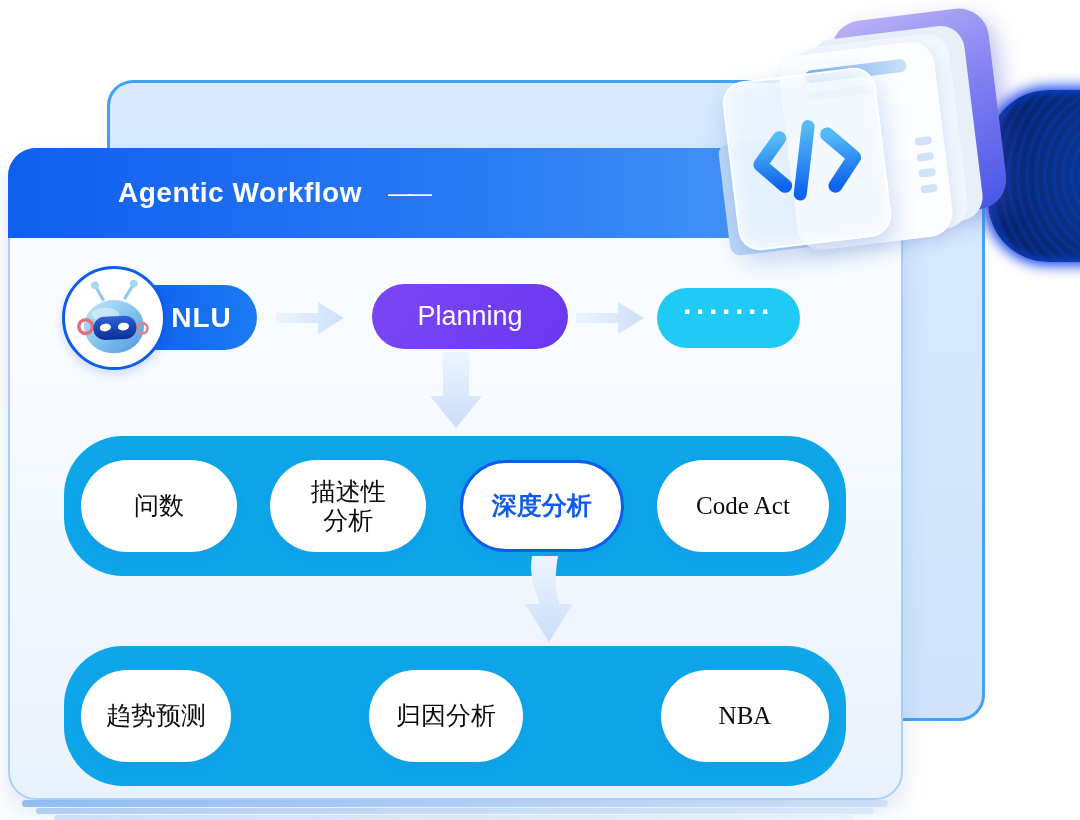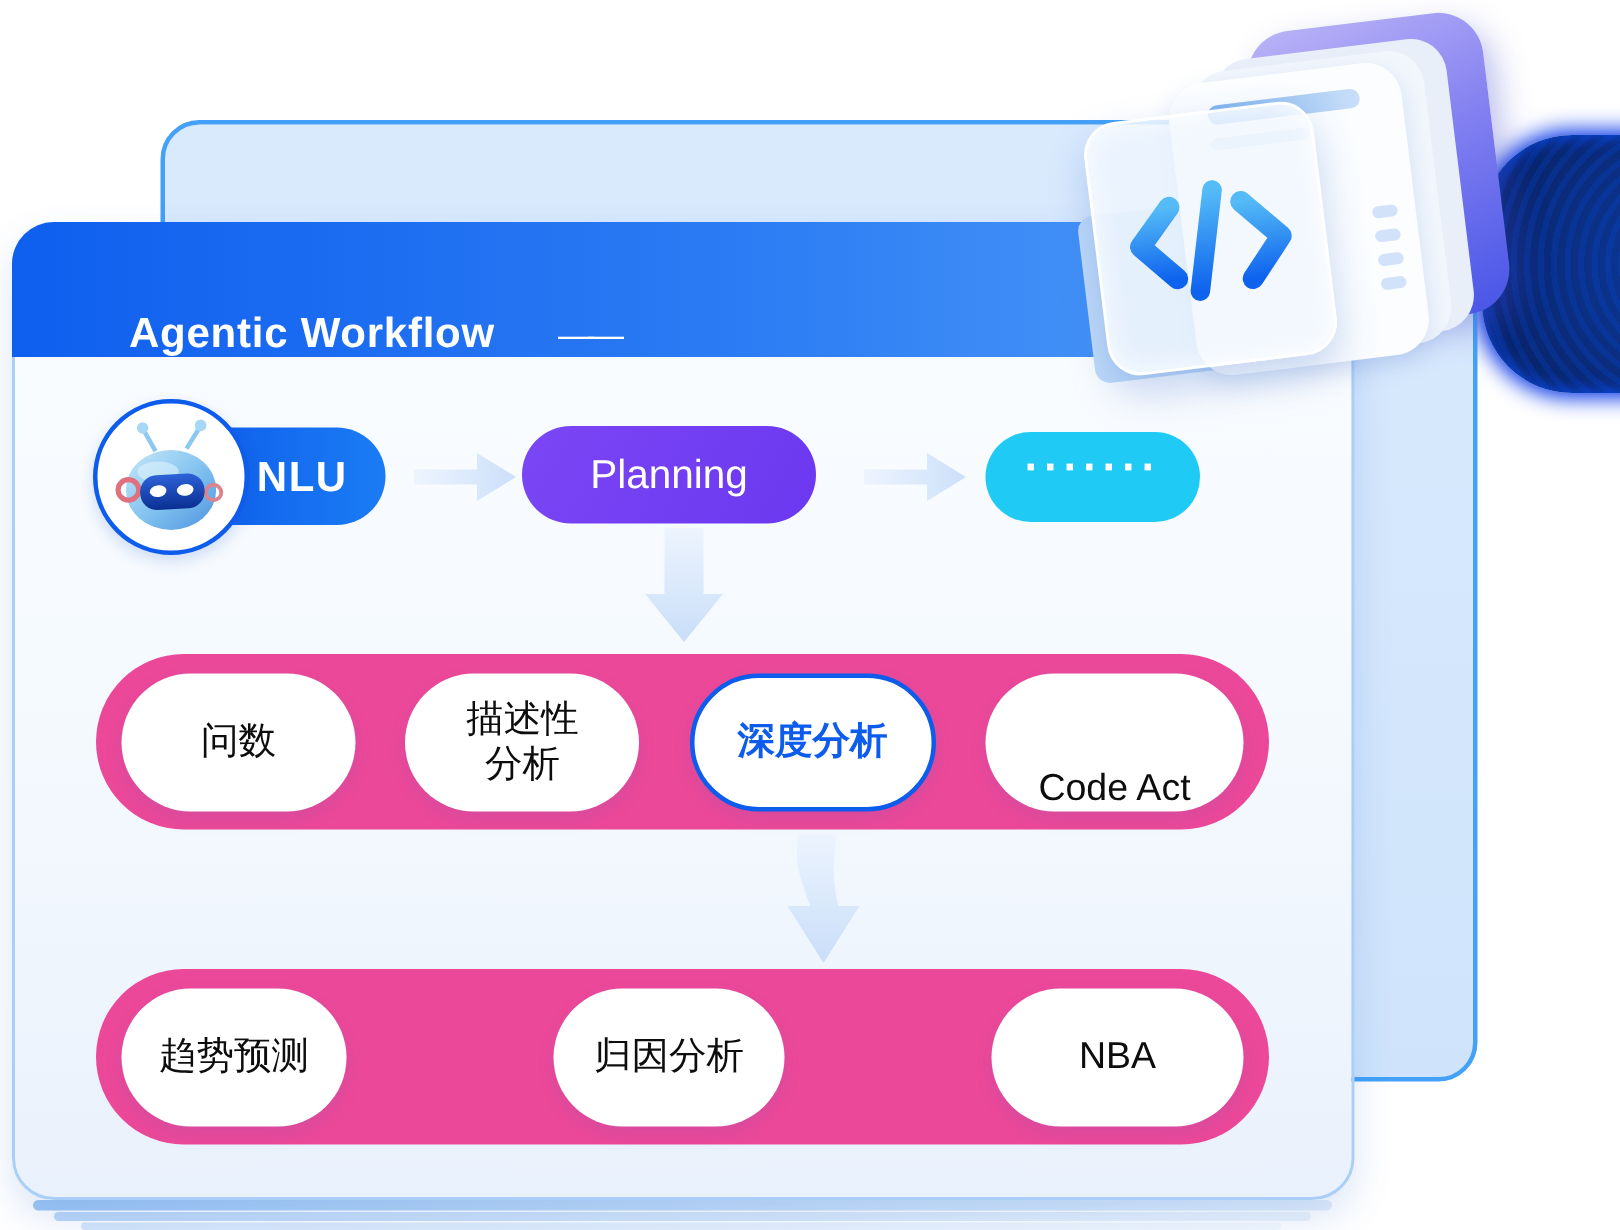--- a/index.html
+++ b/index.html
@@ -30,21 +30,21 @@
     position:absolute; left:8px; top:148px; width:895px; height:652px;
     border-radius:28px; z-index:2;
     background:linear-gradient(180deg,#FBFDFF 0%,#F4F9FE 55%,#E9F1FC 100%);
     border:2px solid #A9CFF9;
     box-shadow:0 12px 26px rgba(40,100,200,0.16);
   }
   .main-header {
     position:absolute; left:-2px; top:-2px; width:897px; height:90px;
     border-radius:28px 28px 0 0;
     background:linear-gradient(90deg,#0F5FEF 0%,#2C7CF4 55%,#52A0F8 100%);
-    display:flex; align-items:flex-end; padding-left:78px; gap:42px;
+    display:flex; align-items:center; padding-left:110px; gap:26px;
   }
   .hdr-title { color:#ffffff; font-size:28px; font-weight:700; letter-spacing:0.5px; }
   .hdr-sep   { color:#ffffff; font-size:24px; font-weight:400; letter-spacing:-4px; }
   .hdr-sub   { color:#ffffff; font-size:24px; font-weight:500; letter-spacing:2px; }
 
   
   .sheet-line { position:absolute; z-index:1; border-radius:10px; }
   .sheet-line.l1 { left:22px; top:800px; width:866px; height:7px;
     background:linear-gradient(90deg,#9FC8F5,#C9E0FA 60%,#E3EFFC); }
   .sheet-line.l2 { left:36px; top:808px; width:838px; height:6px;
@@ -59,48 +59,49 @@
     background:linear-gradient(90deg,#0A55E8 0%,#1B7CF4 100%);
     color:#fff; font-size:28px; font-weight:600; padding-left:54px; letter-spacing:1px;
   }
   .robot-circle {
     position:absolute; left:62px; top:266px; width:104px; height:104px; border-radius:50%;
     background:#ffffff; border:3px solid #0E5CEC; z-index:4;
     display:flex; align-items:center; justify-content:center;
     box-shadow:0 4px 10px rgba(20,80,200,0.18);
   }
   .planning-pill {
-    left:348px; top:284px; width:196px; height:65px; border-radius:34px; z-index:3;
+    left:372px; top:284px; width:196px; height:65px; border-radius:34px; z-index:3;
     background:linear-gradient(120deg,#7B46F4 0%,#6C38F0 100%);
     color:#fff; font-size:27px; font-weight:500;
   }
   .dots-pill {
     left:657px; top:288px; width:143px; height:60px; border-radius:30px; z-index:3;
     background:#1FCBF4; color:#fff; font-size:30px; font-weight:700; letter-spacing:3px;
   }
   .dots-pill span { transform:translateY(-6px); }
 
   .arrow-svg { position:absolute; z-index:3; }
 
   
   .band {
-    position:absolute; left:64px; width:782px; height:117px; border-radius:59px; z-index:3;
-    background:#ec4899; display:flex; align-items:center; justify-content:space-between;
+    position:absolute; left:64px; width:782px; height:140px; border-radius:59px; z-index:3;
+    background:#0ea5e9; display:flex; align-items:center; justify-content:space-between;
     padding:0 17px;
+    font-family:Liberation Serif, serif;
   }
   .band.middle { top:436px; }
   .band.bottom { top:646px; }
   .band-pill {
     height:92px; border-radius:46px; background:#ffffff;
     display:flex; flex-direction:column; align-items:center; justify-content:center;
     color:#0D0D0D; font-size:25px; font-weight:500; line-height:1.18;
     box-shadow:0 5px 12px rgba(40,100,190,0.10);
   }
   .band-pill.highlight { border:3px solid #0E5CEC; color:#0E5CEC; font-weight:700; }
-  .w156{width:156px;} .w164{width:164px;align-items:center;} .w172{width:172px;justify-content:flex-end;}
+  .w156{width:156px;} .w164{width:164px;align-items:center;} .w172{width:172px;}
   .w154{width:154px;} .w150{width:150px;} .w168{width:168px;}
 
   
   .code-icon { position:absolute; left:728px; top:6px; width:250px; height:256px; z-index:5; }
   .ci-layer { position:absolute; transform:rotate(-7deg); }
   .ci-flat {
     left:-4px; top:132px; width:112px; height:112px; border-radius:10px;
     background:#BFDAF9; z-index:1;
   }
   .ci-purple {

